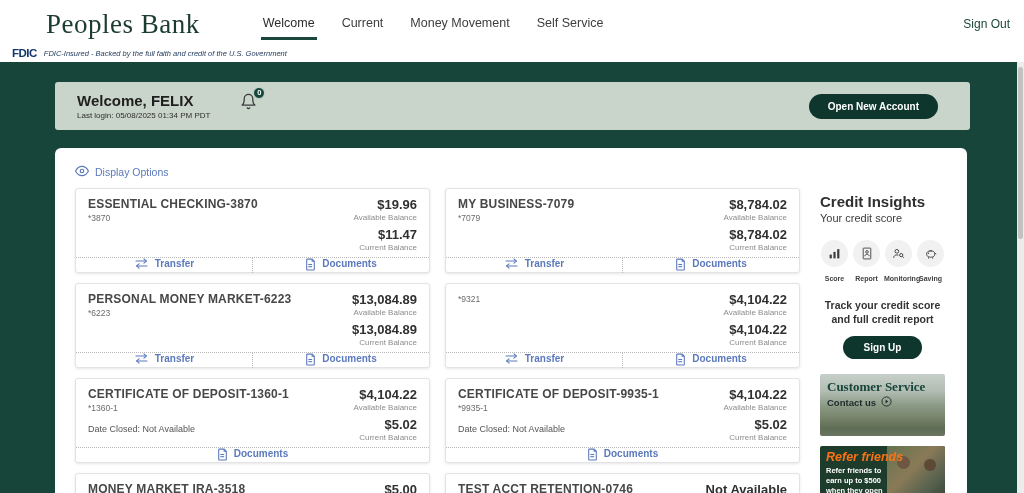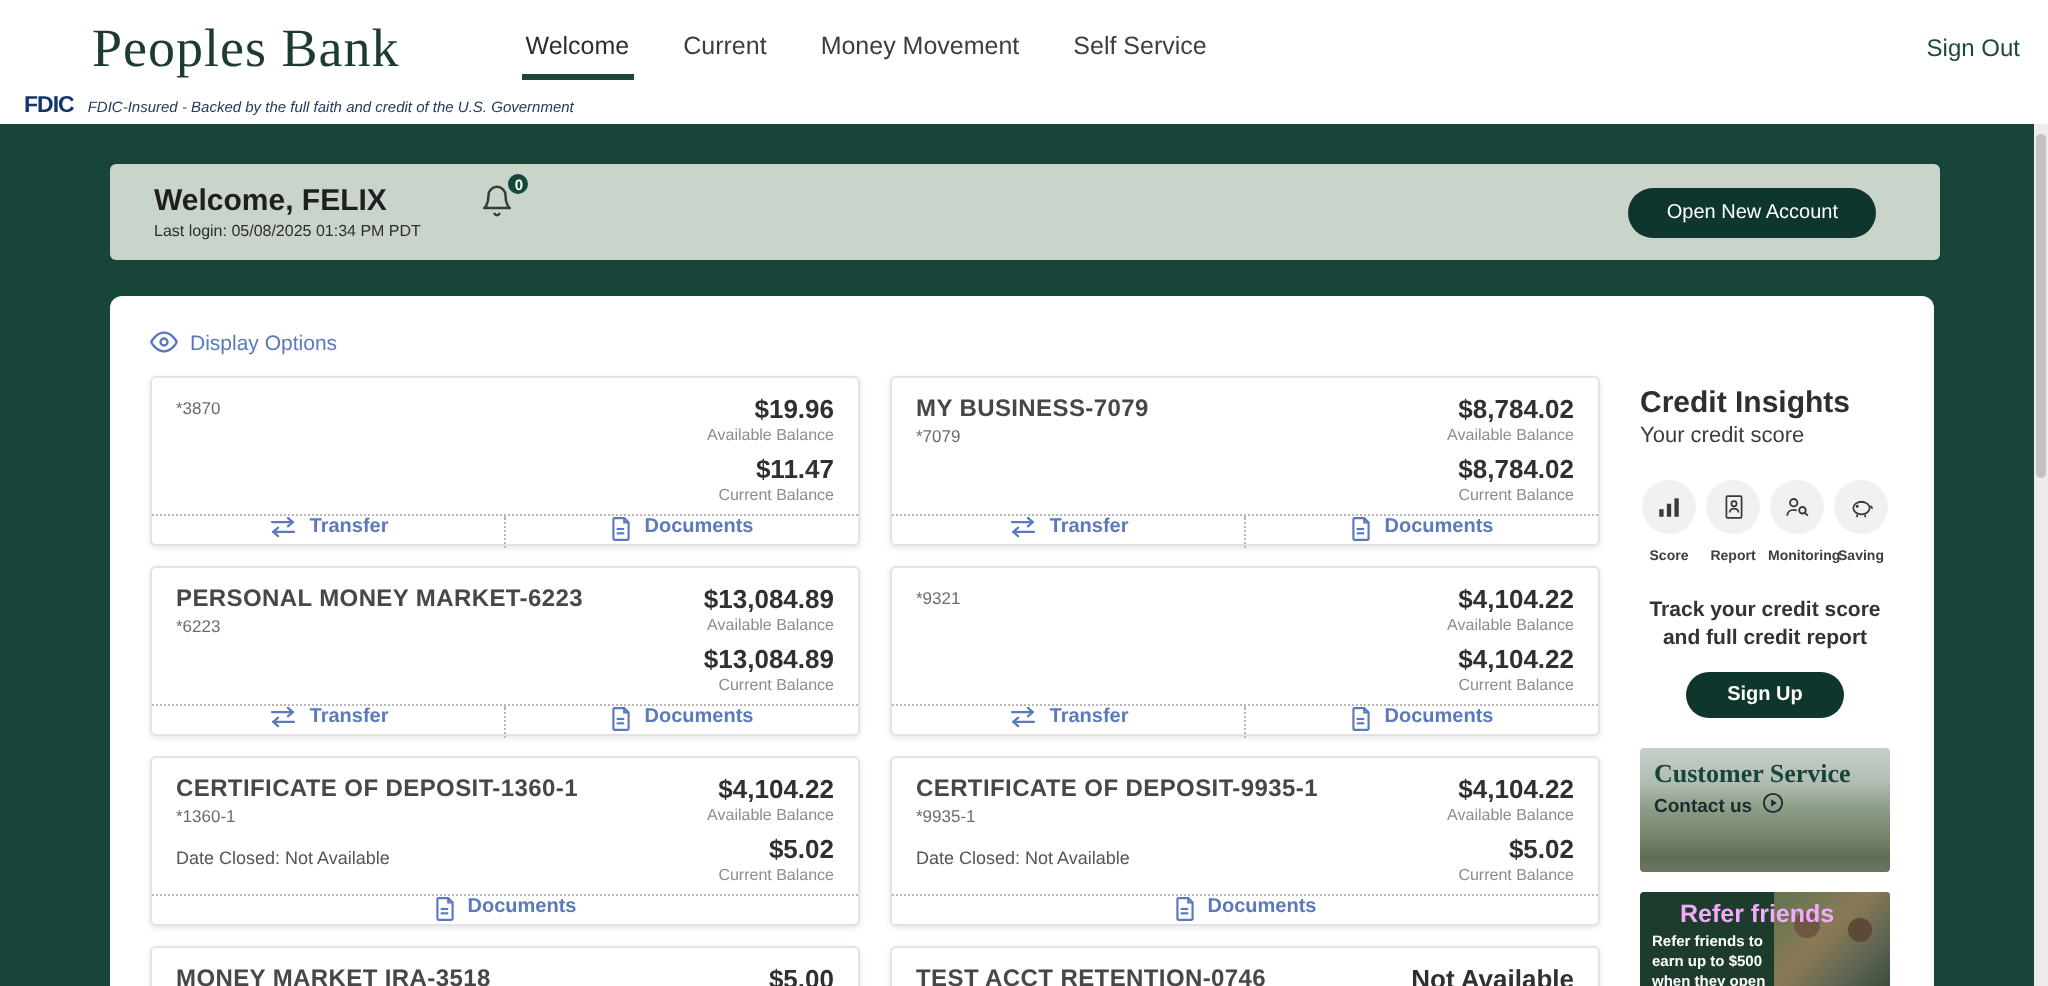--- a/index.html
+++ b/index.html
@@ -26,21 +26,21 @@
   
   .banner { position:absolute; top:20px; left:55px; width:915px; height:48px; background:#c9d4cb;
     border-radius:3px; display:flex; align-items:center; padding:0 22px; }
   .greeting { font-size:15px; font-weight:bold; color:#1f1f1f; }
   .last-login { font-size:8px; color:#2e2e2e; margin-top:2px; }
   .bell-wrap { position:relative; margin-left:30px; margin-top:-6px; cursor:pointer; }
   .badge { position:absolute; top:-6px; right:-8px; width:12px; height:12px; border-radius:50%;
     background:#14483a; color:#fff; font-size:7.5px; font-weight:bold;
     display:flex; align-items:center; justify-content:center; border:1px solid #c9d4cb; }
   .open-btn { margin-left:auto; margin-right:10px; background:#0f362c; color:#fff; font-size:10px;
-    font-weight:normal; padding:7px 19px; border-radius:14px; border:none; cursor:pointer; }
+    font-weight:bold; padding:7px 19px; border-radius:14px; border:none; cursor:pointer; }
 
   
   .panel { position:absolute; top:86px; left:55px; width:912px; height:420px; background:#fff;
     border-radius:6px 6px 0 0; padding:12px 22px 0 20px; display:flex; }
   .panel-left { width:740px; }
   .toolbar { display:flex; align-items:center; height:24px; margin-bottom:4px; }
   .tb-link { display:flex; align-items:center; gap:6px; color:#5b79bd; font-size:10.5px; cursor:pointer; }
   .toolbar-right { margin-left:auto; display:flex; align-items:center; gap:10px; }
   .print-circle { width:24px; height:24px; border-radius:50%; border:1px solid #d5d5d5;
     display:flex; align-items:center; justify-content:center; cursor:pointer; }
@@ -81,21 +81,21 @@
   .cs-cta { display:flex; align-items:center; gap:5px; font-size:9.5px; font-weight:bold; color:#1d2b2b; margin-top:1px; }
 
   .refer-card { margin-top:10px; height:64px; background:#1d3c2c; position:relative;
     border-radius:2px; overflow:hidden; cursor:pointer; }
   .refer-photo { position:absolute; right:0; top:0; width:58px; height:49px;
     background:linear-gradient(135deg,#63734f 0%,#8a7a57 45%,#5a6450 75%,#3c4a3b 100%); }
   .refer-photo::before { content:""; position:absolute; left:10px; top:10px; width:13px; height:13px;
     border-radius:50%; background:#6e5742; }
   .refer-photo::after { content:""; position:absolute; right:9px; top:13px; width:12px; height:12px;
     border-radius:50%; background:#5c4936; }
-  .refer-title { position:relative; font-size:12.5px; font-weight:bold; color:#f0abfc; padding:4px 0 0 20px; }
+  .refer-title { position:relative; font-size:12.5px; font-weight:bold; color:#f97316; padding:4px 0 0 6px;font-style:italic; }
   .refer-body { position:relative; font-size:7.5px; font-weight:bold; color:#fff; padding:2px 56px 0 6px; line-height:1.3; }
 
   
   .scrollbar { position:absolute; right:0; top:62px; bottom:0; width:7px; background:#ececec; cursor:pointer; }
   .scroll-thumb { position:absolute; top:5px; left:1px; width:5px; height:172px; background:#c2c2c2; border-radius:3px; cursor:pointer; }
 </style>
 </head>
 <body>
 
 <div class="page">
@@ -149,20 +149,21 @@
             </span>
             <span>Display Options</span>
           </div>
         </div>
 
         <div class="grid">
 
           <div class="card">
             <div class="card-body">
               <div class="cb-left">
+                <div class="card-title">ESSENTIAL CHECKING-3870</div>
                 <div class="card-masked">*3870</div>
               </div>
               <div class="cb-right">
                 <div class="amt">$19.96</div>
                 <div class="amt-label">Available Balance</div>
                 <div class="amt">$11.47</div>
                 <div class="amt-label">Current Balance</div>
               </div>
             </div>
             <div class="card-footer">

